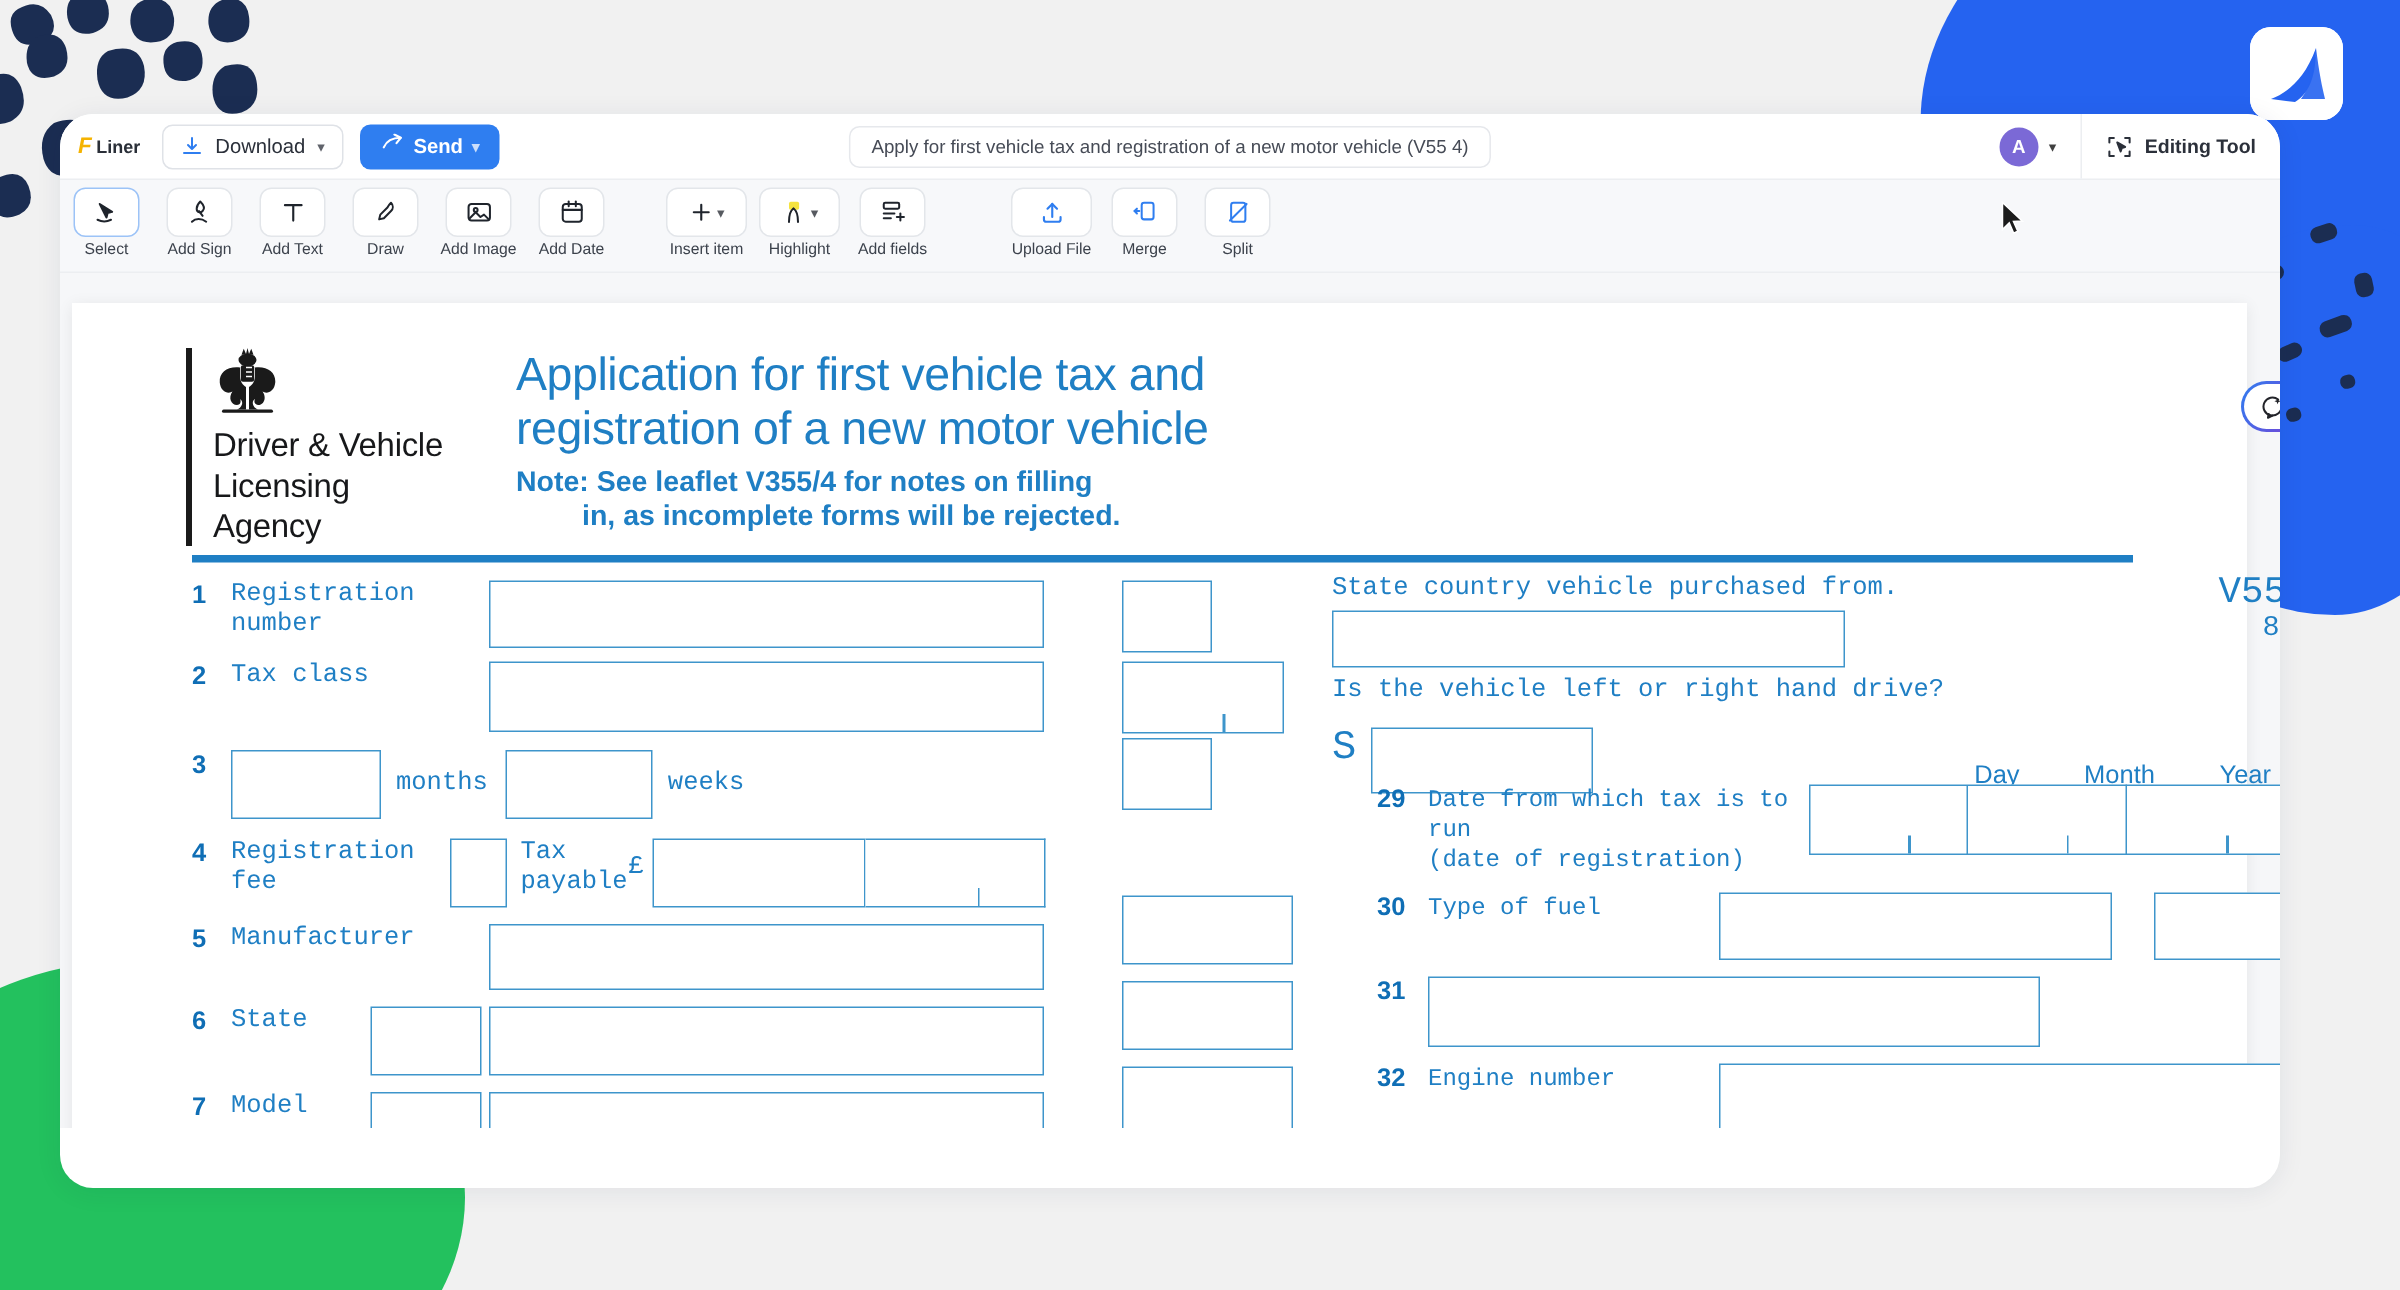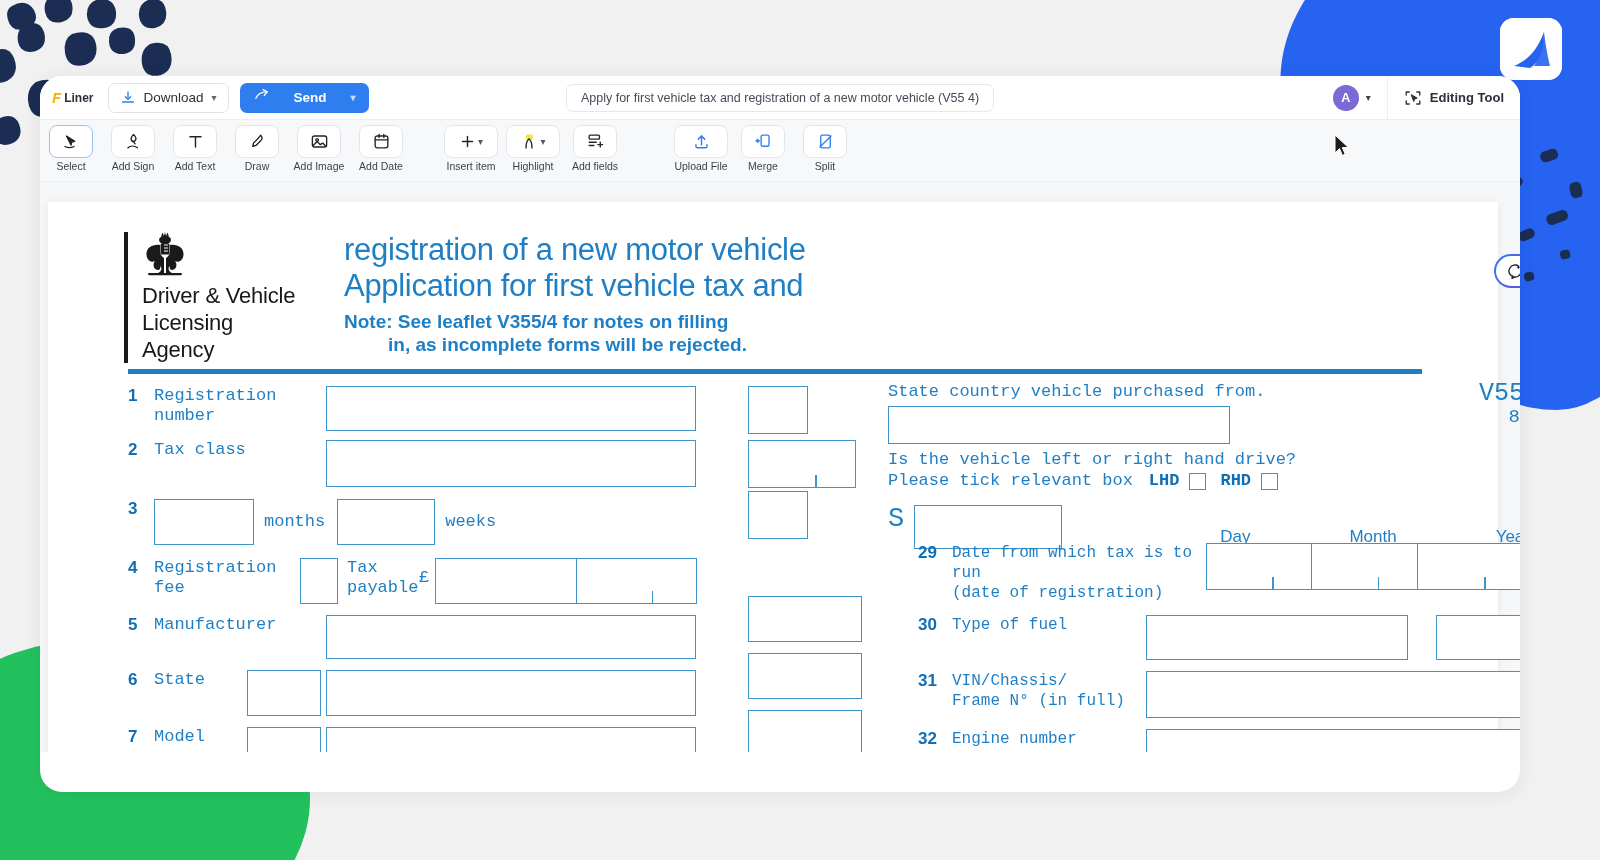--- a/index.html
+++ b/index.html
@@ -63,21 +63,21 @@
   .brand-f { color: #f5b301; font-weight: 700; font-size: 15px; font-style: italic; line-height: 1; }
   .brand-name { color: #2a2f38; font-size: 12px; font-weight: 600; }
 
   .btn-download {
     display: flex; align-items: center; gap: 8px;
     height: 30px; padding: 0 11px;
     border: 1px solid #dfe2e7; border-radius: 7px; background: #fff;
     font-size: 13.5px; color: #2b303a; cursor: pointer;
   }
   .btn-send {
-    display: flex; align-items: center; gap: 24px;
+    display: flex; align-items: center; gap: 6px;
     height: 30px; padding: 0 13px; margin-left: 11px;
     border: none; border-radius: 7px; background: #2f7ef0;
     font-size: 13.5px; color: #fff; font-weight: 600; cursor: pointer;
   }
   .caret { font-size: 10px; opacity: .75; }
 
   .doc-title-pill {
     position: absolute; left: 50%; transform: translateX(-50%);
     top: 8px; height: 28px; line-height: 26px; padding: 0 14px;
     border: 1px solid #e6e8ec; border-radius: 7px; background: #fff;
@@ -465,22 +465,22 @@
               <path d="M28 13 C36 12 42 16 41.5 23 C41 29 36 31 33 29 C36 33 34 38 30 38 C28 38 27 36 28 34 C25 36 27 40 30 41 L24 41 L24 26 C26 25 28 22 28 19 Z"></path>
               <rect x="6" y="41" width="34" height="2.2" rx="1.1"></rect>
             </g>
           </svg>
           <div class="dvla-name">Driver &amp; Vehicle</div>
           <div class="dvla-name">Licensing</div>
           <div class="dvla-name">Agency</div>
         </div>
 
         <div class="title-col">
+          <div class="form-title">Application for first vehicle tax and</div>
           <div class="form-title">registration of a new motor vehicle</div>
-          <div class="form-title">Application for first vehicle tax and</div>
           <div class="form-note">
             <span>Note: See leaflet V355/4 for notes on filling</span>
             <span class="indent">in, as incomplete forms will be rejected.</span>
           </div>
         </div>
       </div>
 
       <div class="rule"></div>
 
       <div class="body-grid">
@@ -555,33 +555,26 @@
           <div class="bx" style="width:114px;height:46px;margin:11px 0 0 20px"></div>
           <div class="bx" style="width:114px;height:46px;margin:11px 0 0 20px"></div>
         </div>
 
         <div class="col-right">
 
           <div class="lbl" style="margin-top:8px">State country vehicle purchased from.</div>
           <div class="bx" style="width:342px;height:38px;margin-top:4px"></div>
 
           <div class="lbl" style="margin-top:6px">Is the vehicle left or right hand drive?</div>
-          <div style="display:flex;align-items:center;gap:10px;margin-top:1px">
-            <span class="lbl">Please tick relevant box</span>
-            <span class="lbl strong-blue" style="margin-left:6px">LHD</span>
-            <span class="chk"></span>
-            <span class="lbl strong-blue" style="margin-left:4px">RHD</span>
-            <span class="chk"></span>
-          </div>
 
           <div style="display:flex;align-items:flex-start;margin-top:14px">
             <span class="lbl" style="font-size:27px;line-height:28px;margin-right:10px">S</span>
             <span class="bx" style="width:148px;height:44px"></span>
             <span style="flex:1"></span>
-            <span class="rcaps" style="gap:99px;margin-right:24px;margin-top:22px">
+            <span class="rcaps" style="gap:43px;margin-right:40px;margin-top:22px">
               <span>Day</span>
               <span>Month</span>
               <span>Year</span>
             </span>
           </div>
 
           <div class="row" style="margin-top:-6px">
             <span class="num" style="width:34px;margin-left:30px">29</span>
             <span class="lbl sm" style="width:254px">
               <span>Date from which tax is to run</span><br>
@@ -594,24 +587,20 @@
 
           <div class="row" style="margin-top:12px">
             <span class="num" style="width:34px;margin-left:30px">30</span>
             <span class="lbl sm" style="width:194px">Type of fuel</span>
             <span class="bx" style="width:262px;height:45px"></span>
             <span class="bx" style="width:118px;height:45px;margin-left:28px"></span>
           </div>
 
           <div class="row" style="margin-top:11px">
             <span class="num" style="width:34px;margin-left:30px">31</span>
-            <span class="lbl sm" style="width:194px">
-              <span>VIN/Chassis/</span><br>
-              <span>Frame N° (in full)</span>
-            </span>
             <span class="bx" style="width:408px;height:47px"></span>
           </div>
 
           <div class="row" style="margin-top:11px">
             <span class="num" style="width:34px;margin-left:30px">32</span>
             <span class="lbl sm" style="width:194px">Engine number</span>
             <span class="bx" style="width:408px;height:47px"></span>
           </div>
 
           <div style="position:absolute;right:0;top:6px;text-align:right">

